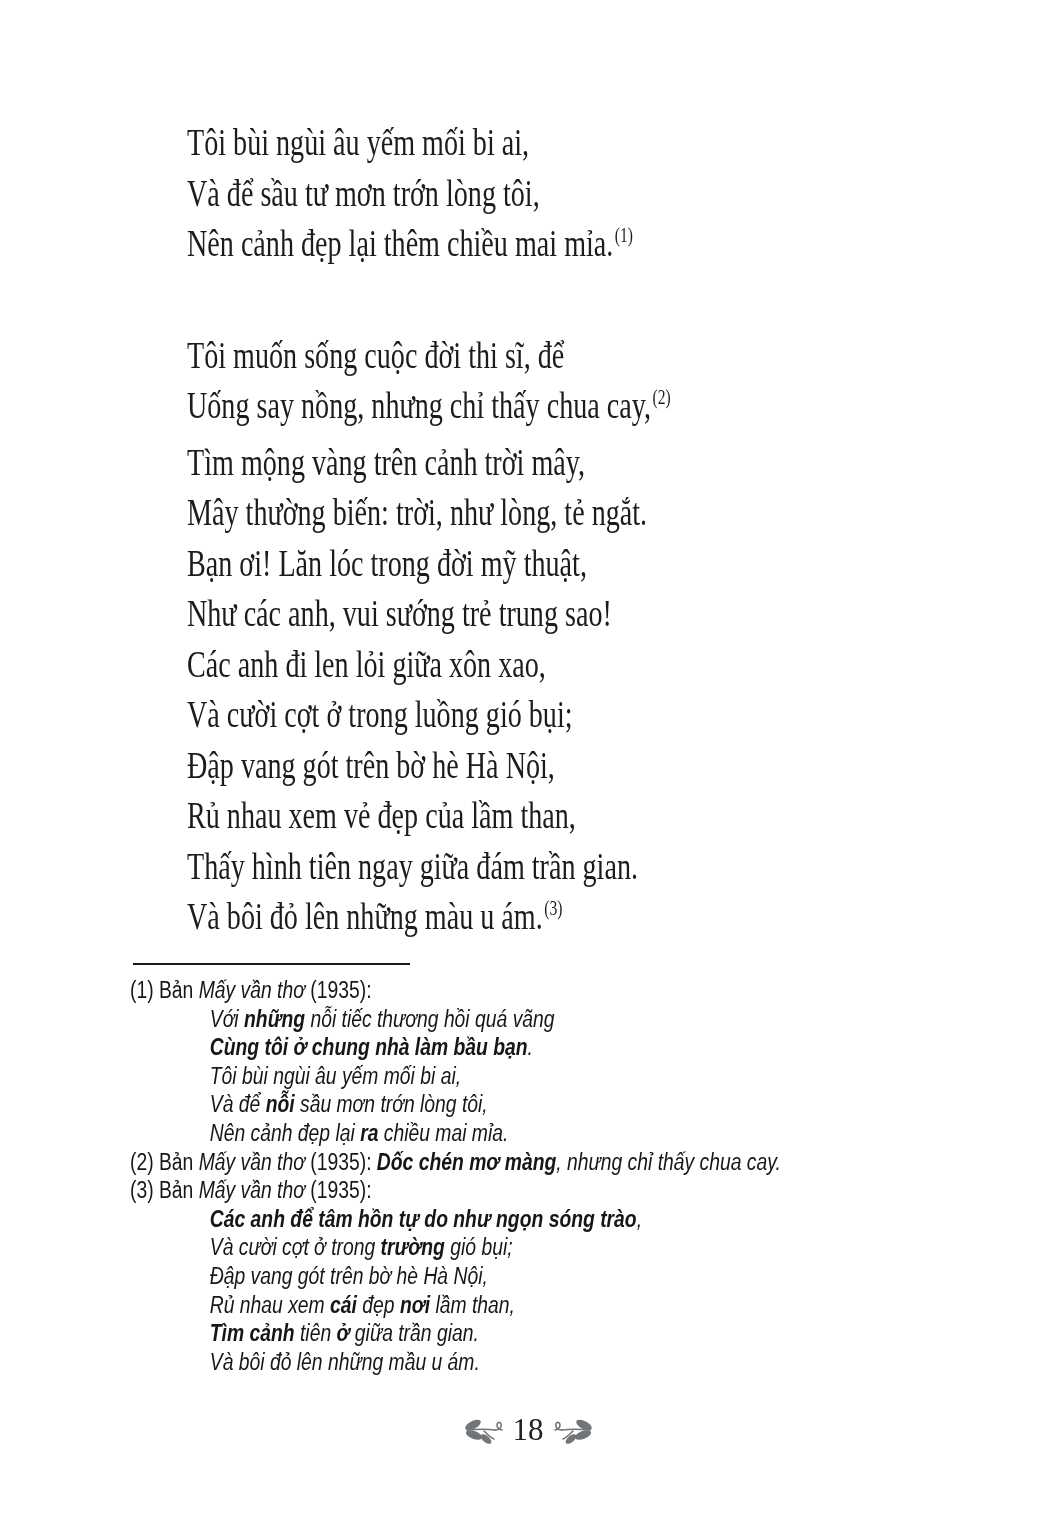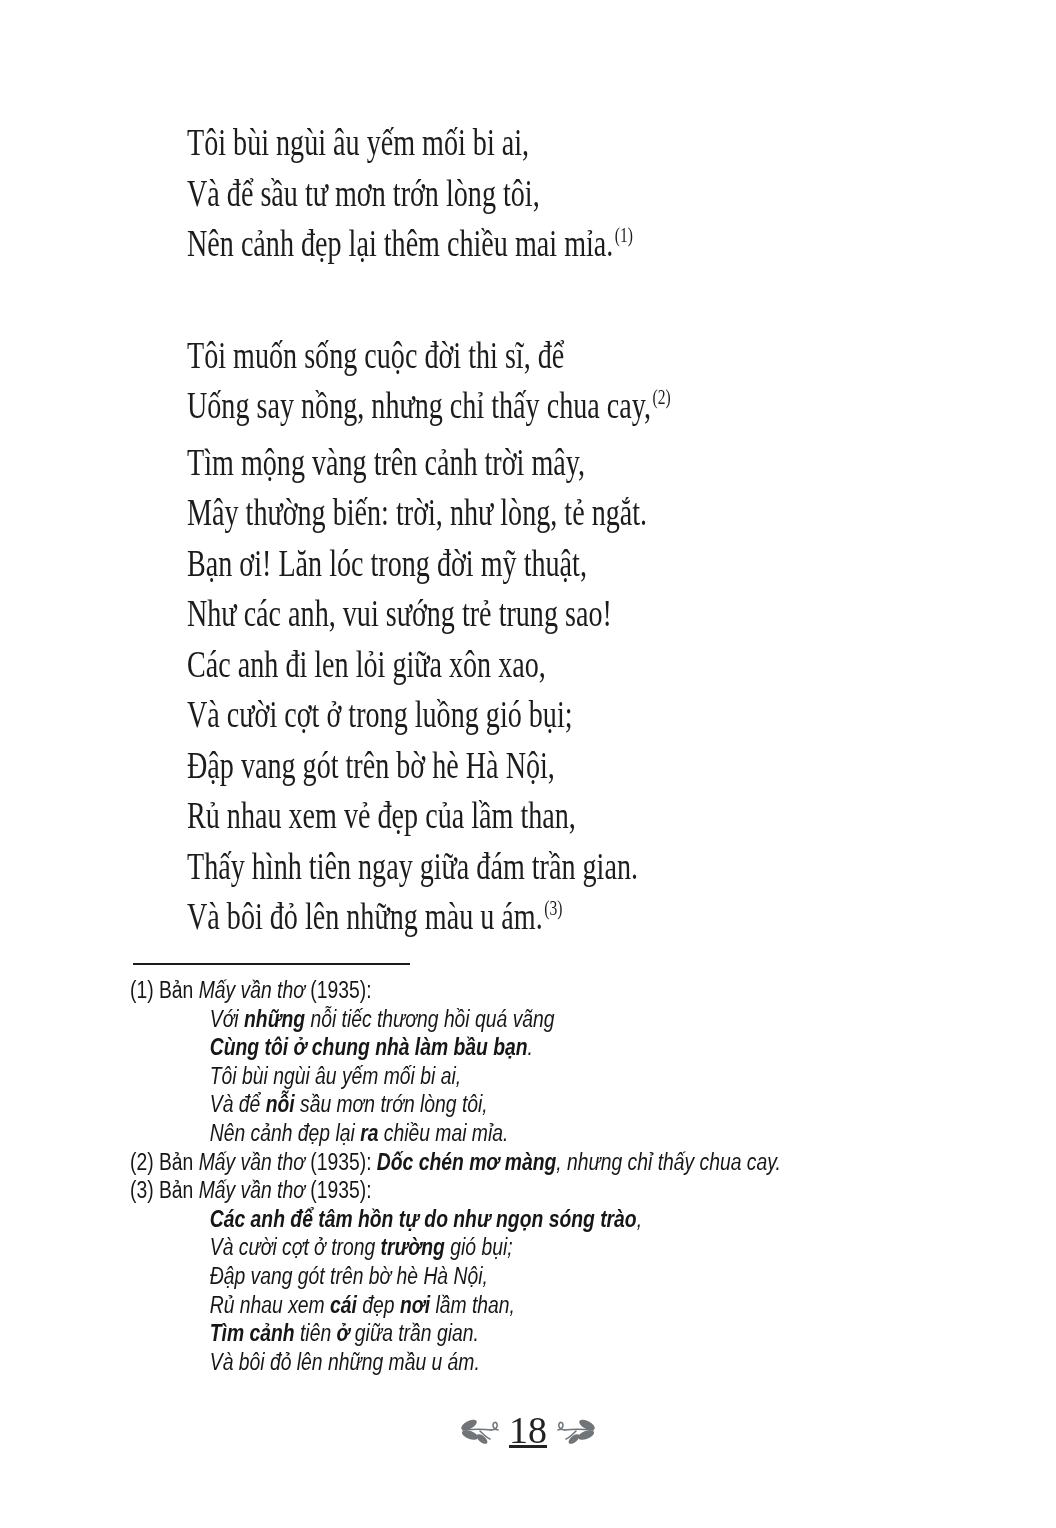--- a/index.html
+++ b/index.html
@@ -64,24 +64,23 @@
     position: absolute;
     left: 0;
     top: 1412px;
     width: 100%;
     display: flex;
     justify-content: center;
     align-items: center;
     gap: 9px;
   }
   .pagenum {
-    font-size: 38px;
+    font-size: 31px;
     line-height: 36px;
     color: #222222;
-    text-decoration: underline;
   }
   .orn svg { display: block; }
   .orn.mirrored svg { transform: scaleX(-1); }
 </style>
 </head>
 <body>
 
 <div class="page">
 
   <div class="poem">

